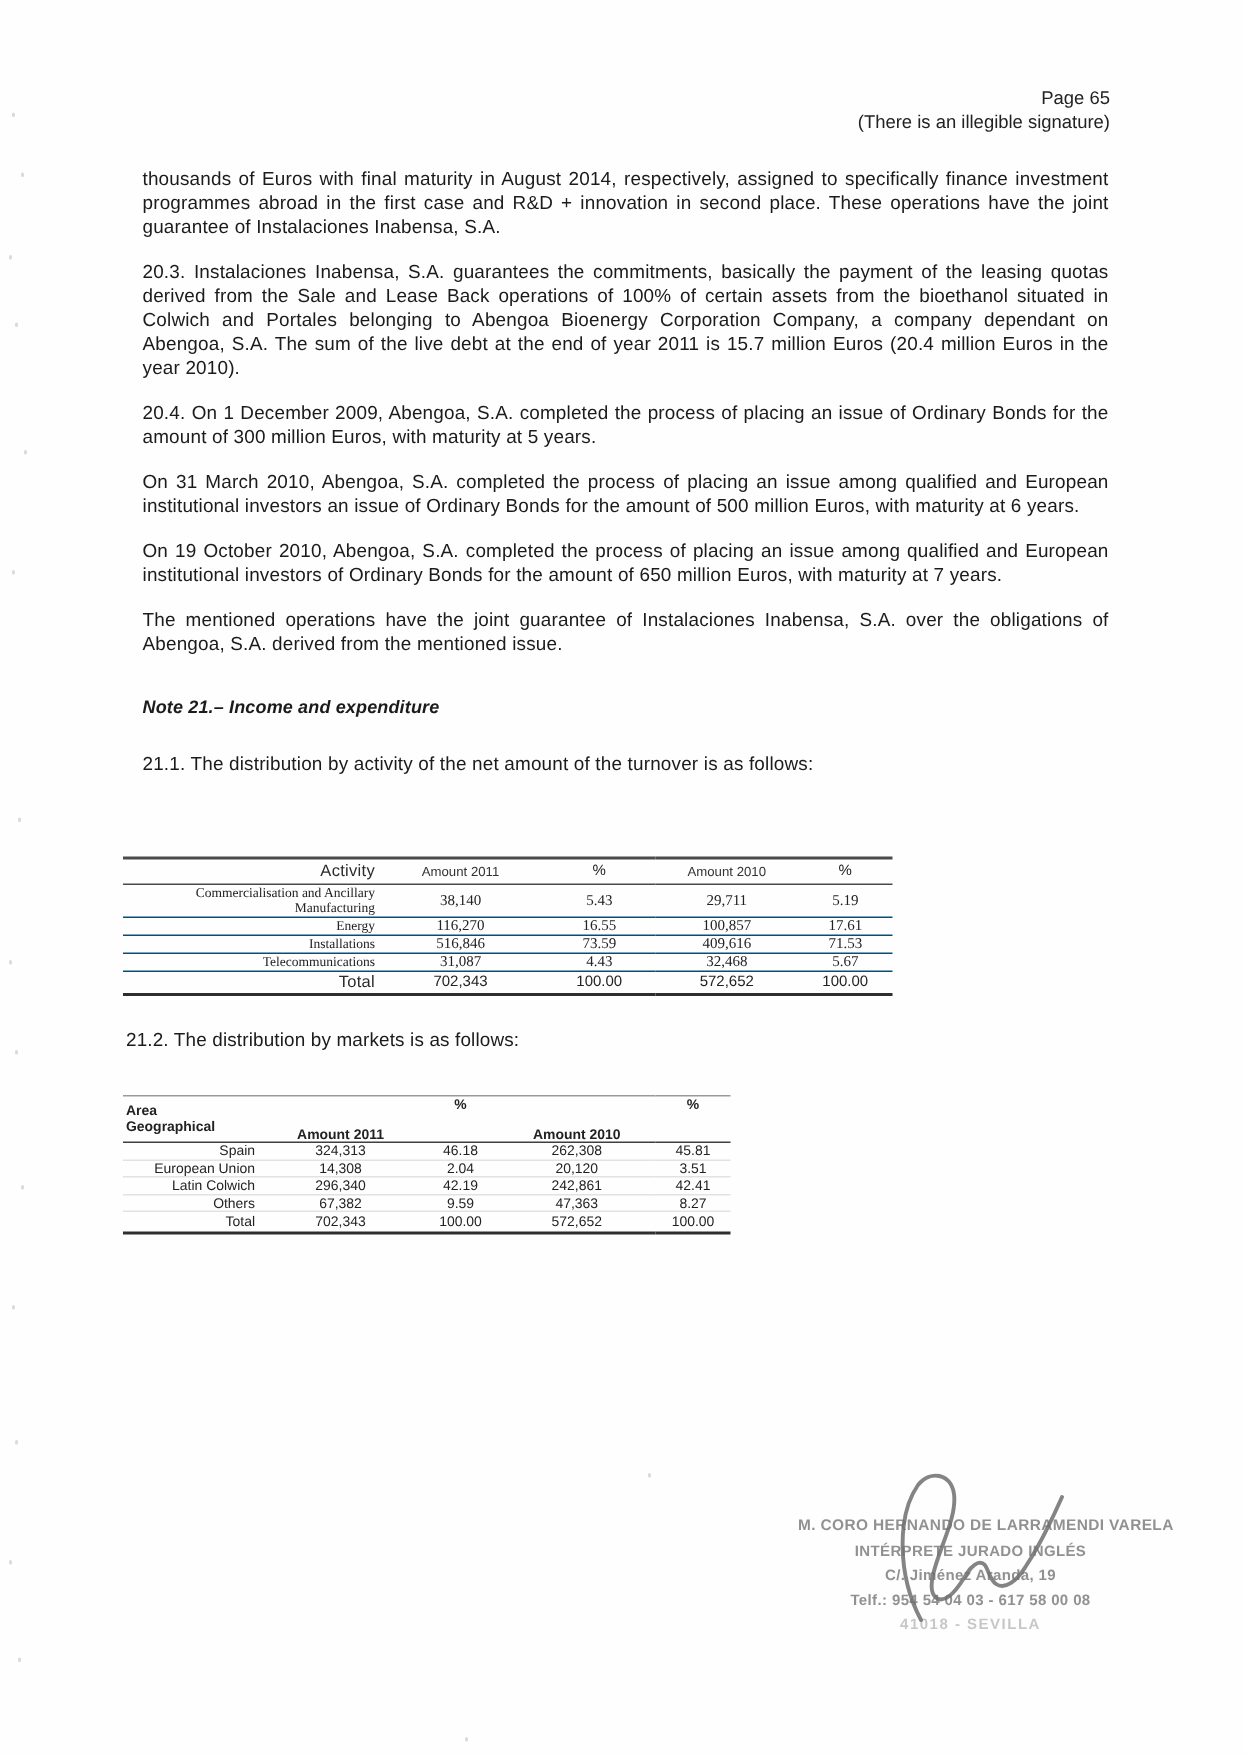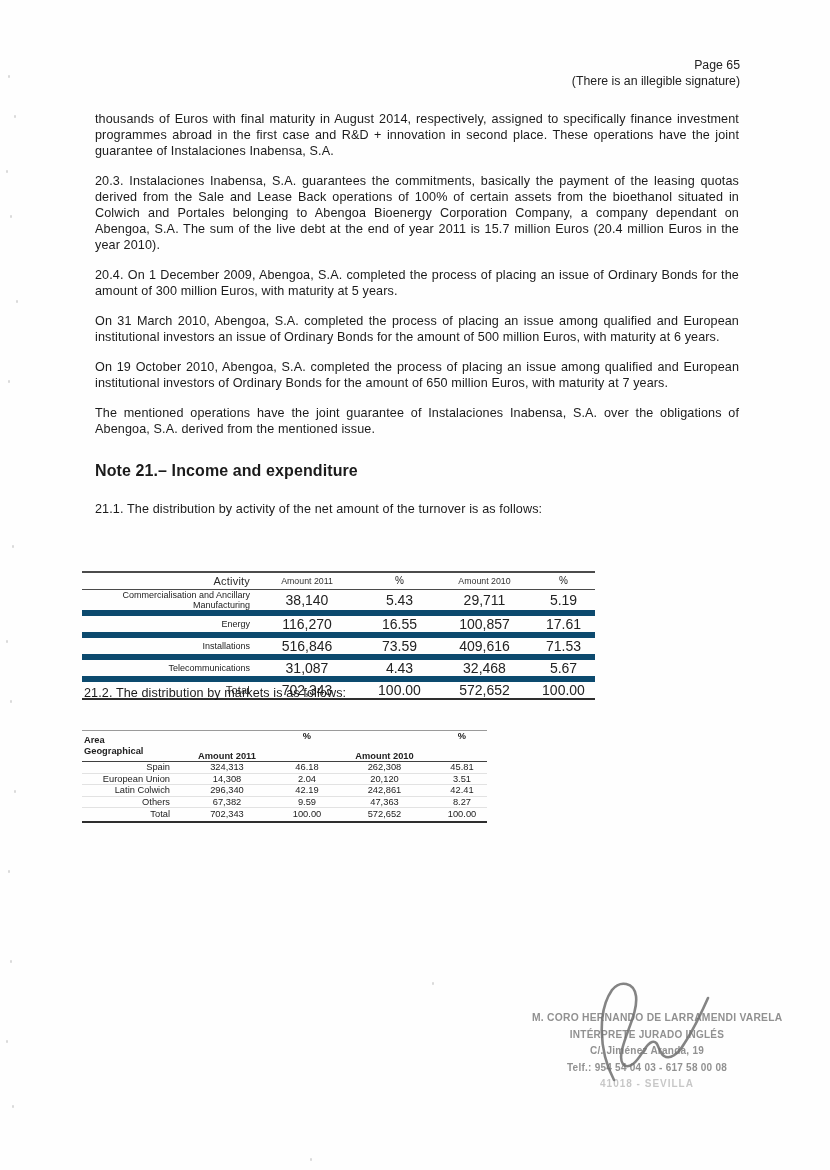--- a/index.html
+++ b/index.html
@@ -10,39 +10,39 @@
   }
 
   
   .header-block { position:absolute; top:57px; right:90px; text-align:right;
     font-size:12.3px; line-height:16px; color:#222;margin-left:44px; }
 
   
   .body-text { position:absolute; left:95px; top:111px; width:644px;
     font-size:12.6px; line-height:16px; text-align:justify; letter-spacing:0.12px; color:#1b1b1b; }
   .body-text p { margin:0 0 14px 0; }
-  .note-heading { font-size:16px; font-weight:bold; margin:26px 0 22px 0; letter-spacing:0.1px; }
+  .note-heading { font-size:12px; font-weight:bold; margin:26px 0 22px 0; letter-spacing:0.1px;font-style:italic; }
 
   
   .tbl { position:absolute; border-collapse:collapse; table-layout:fixed; color:#222; }
   .tbl th, .tbl td { padding:0 2px; font-weight:normal; overflow:hidden; }
   .num { text-align:center; font-size:9px; }
   .lbl { text-align:right; font-size:9px; line-height:10px; }
   .big-lbl { font-size:11px; letter-spacing:0.2px; color:#2a2a2a; }
   .hdr-amt { text-align:center; font-size:8.8px; font-weight:600; color:#333; }
   .hdr-pct { text-align:center; font-size:10px; font-weight:bold; }
   .bold { font-weight:bold; }
 
   .tbl1 { left:82px; top:571px; width:513px;
     border-top:2px solid #4b4b4b; border-bottom:2.5px solid #2e2e2e; }
   .tbl1 thead tr { height:17px; border-bottom:1.4px solid #4a4a4a; }
-  .tbl1 tr.data { height:11px; border-bottom:6px solid #0c4a6e; }
+  .tbl1 tr.data { height:11px; border-bottom:1px solid #0c4a6e;font-family:Liberation Serif, serif; }
   .tbl1 tr.first-data { height:22px; }
   .tbl1 tr.total { height:16px; border-top:1.4px solid #3d3d3d; }
-  .tbl1 .num { font-size:14px; }
+  .tbl1 .num { font-size:10px; }
 
   .tbl2 { left:82px; top:730px; width:405px;
     border-top:1px solid #9a9a9a; border-bottom:2.2px solid #2e2e2e; }
   .tbl2 thead tr { height:31px; border-bottom:1.3px solid #3f3f3f;margin-left:14px; }
   .tbl2 tr.data { height:11.5px; border-bottom:1px solid #e2e2e2; }
   .tbl2 tr.total { height:14px; border-top:1.4px solid #3d3d3d; }
   .tbl2 th { font-weight:bold; }
   .hdr-area { text-align:left; font-size:9.3px; line-height:11px; vertical-align:middle; }
   .hdr-amt2 { text-align:center; font-size:9.3px; vertical-align:bottom; padding-bottom:7px; }
   .hdr-pct2 { text-align:center; font-size:9.3px; vertical-align:top; padding-top:3px; }

